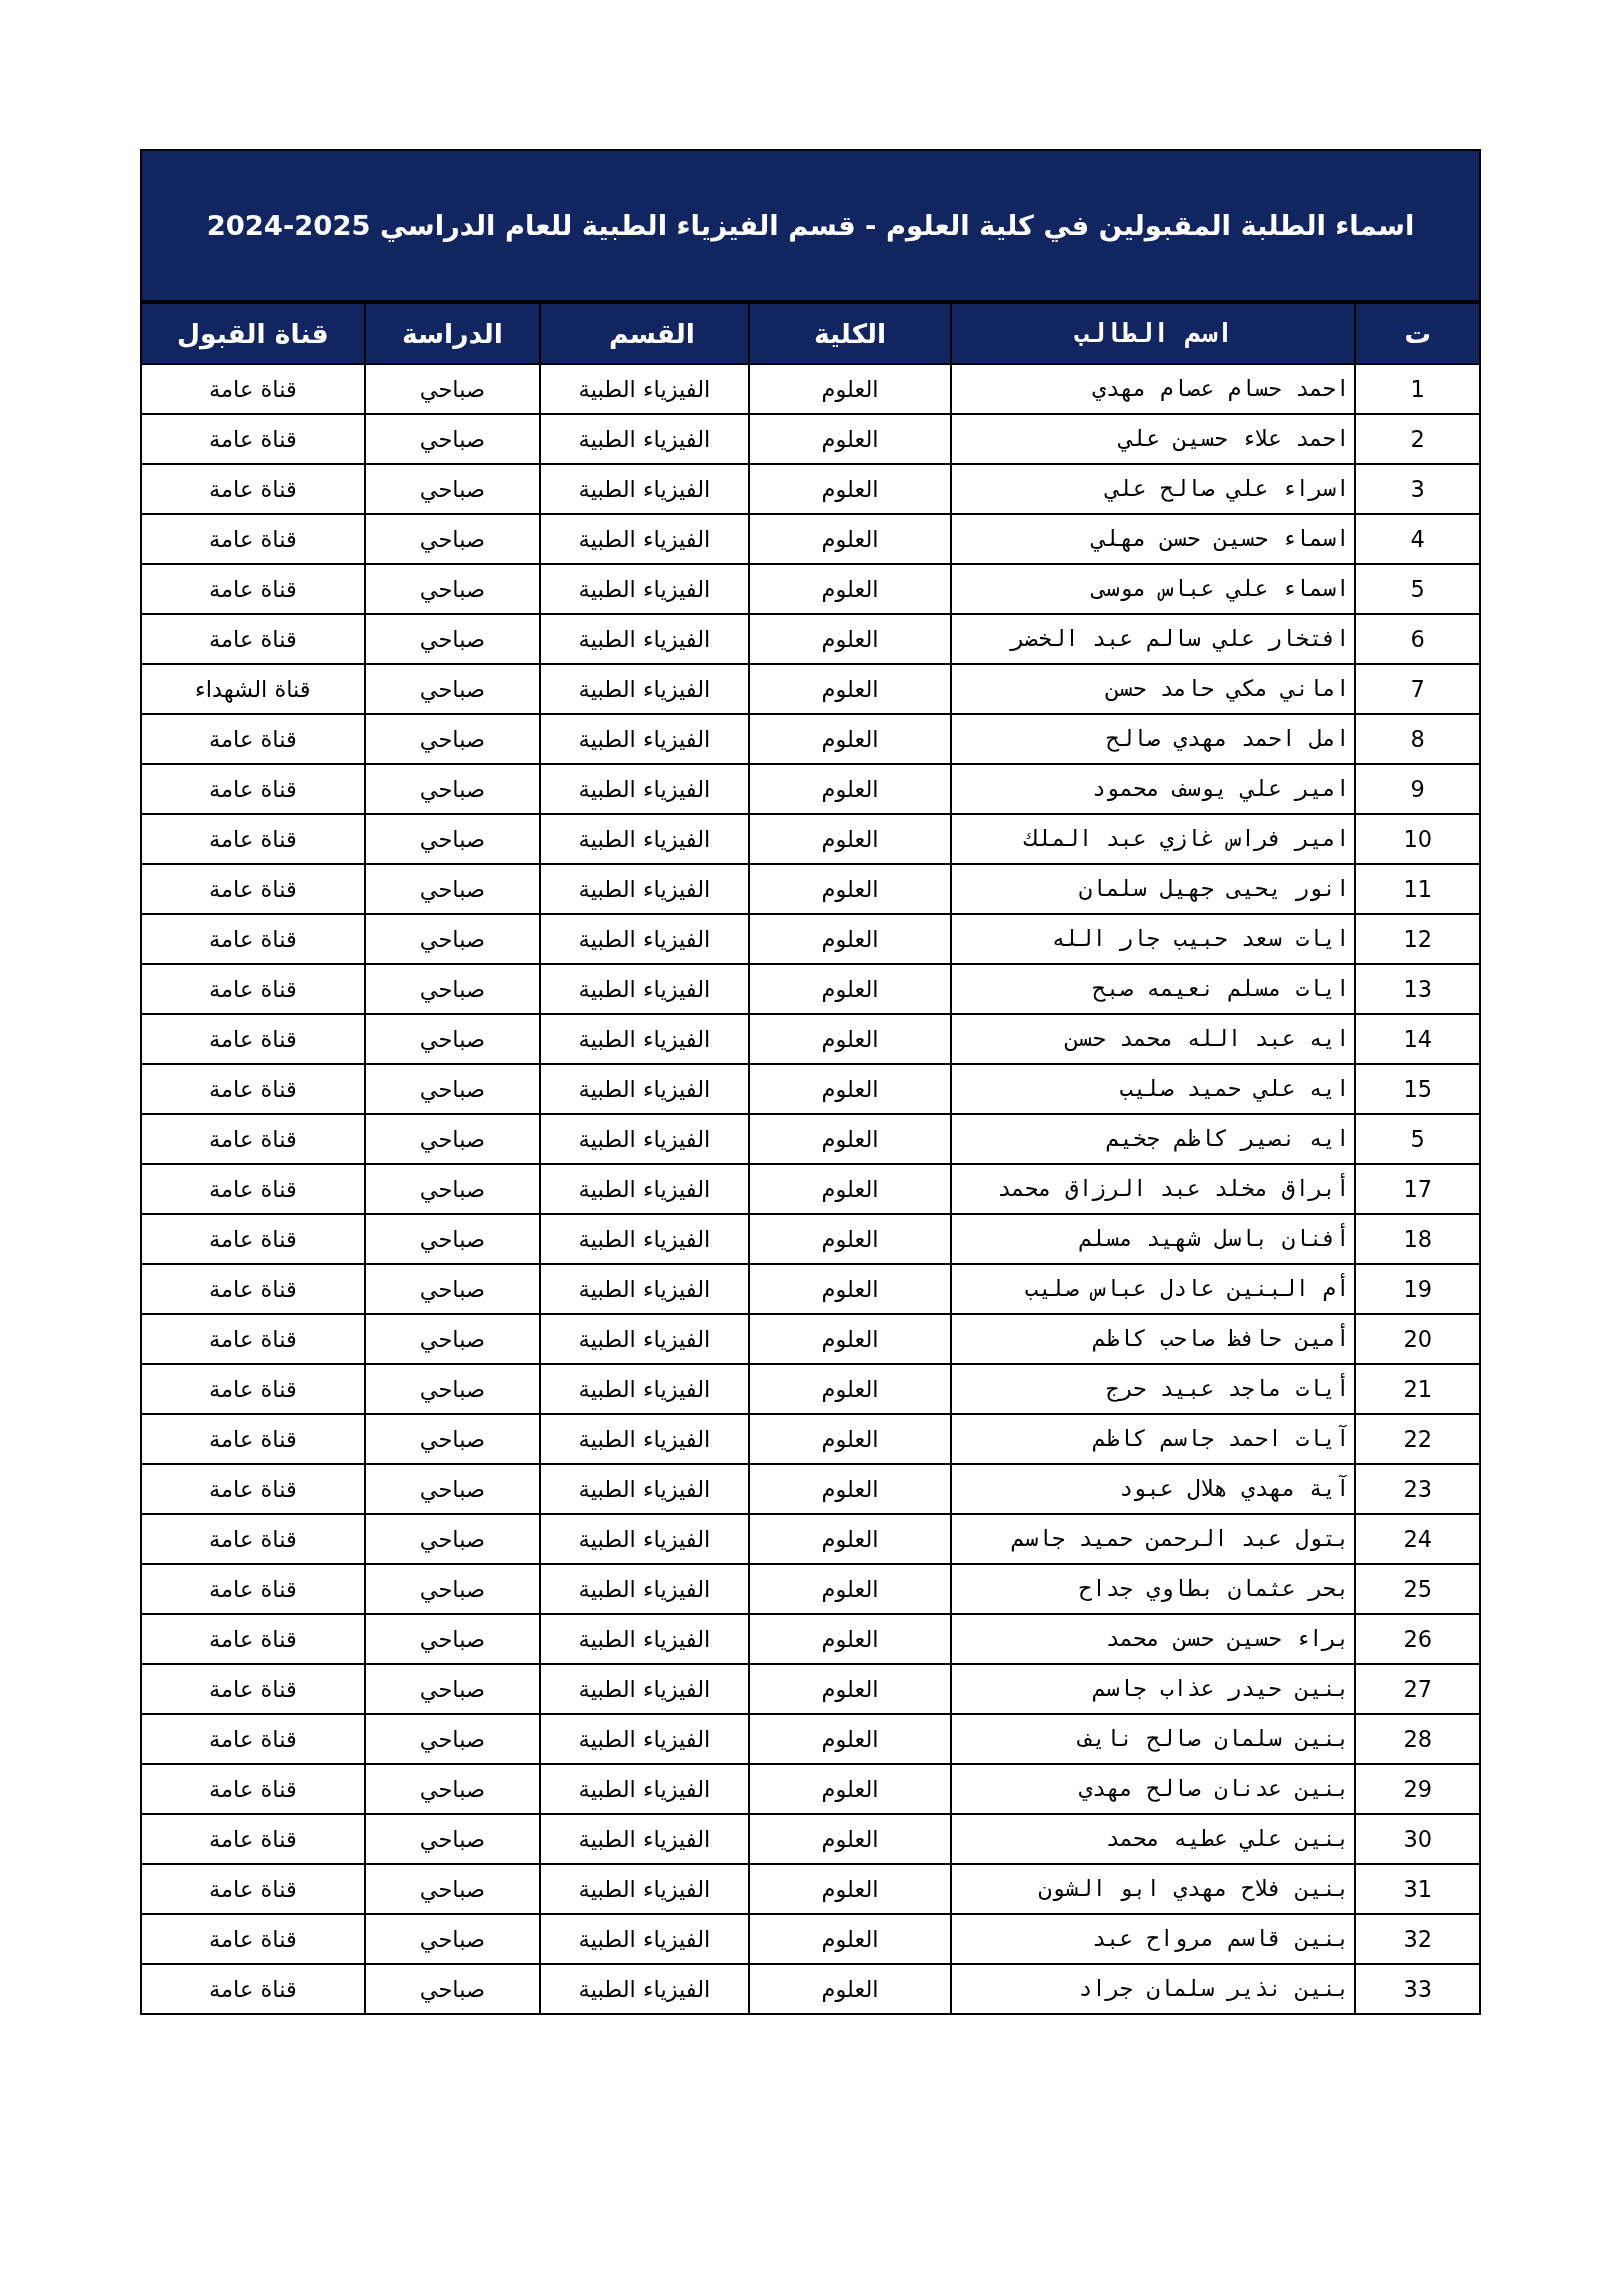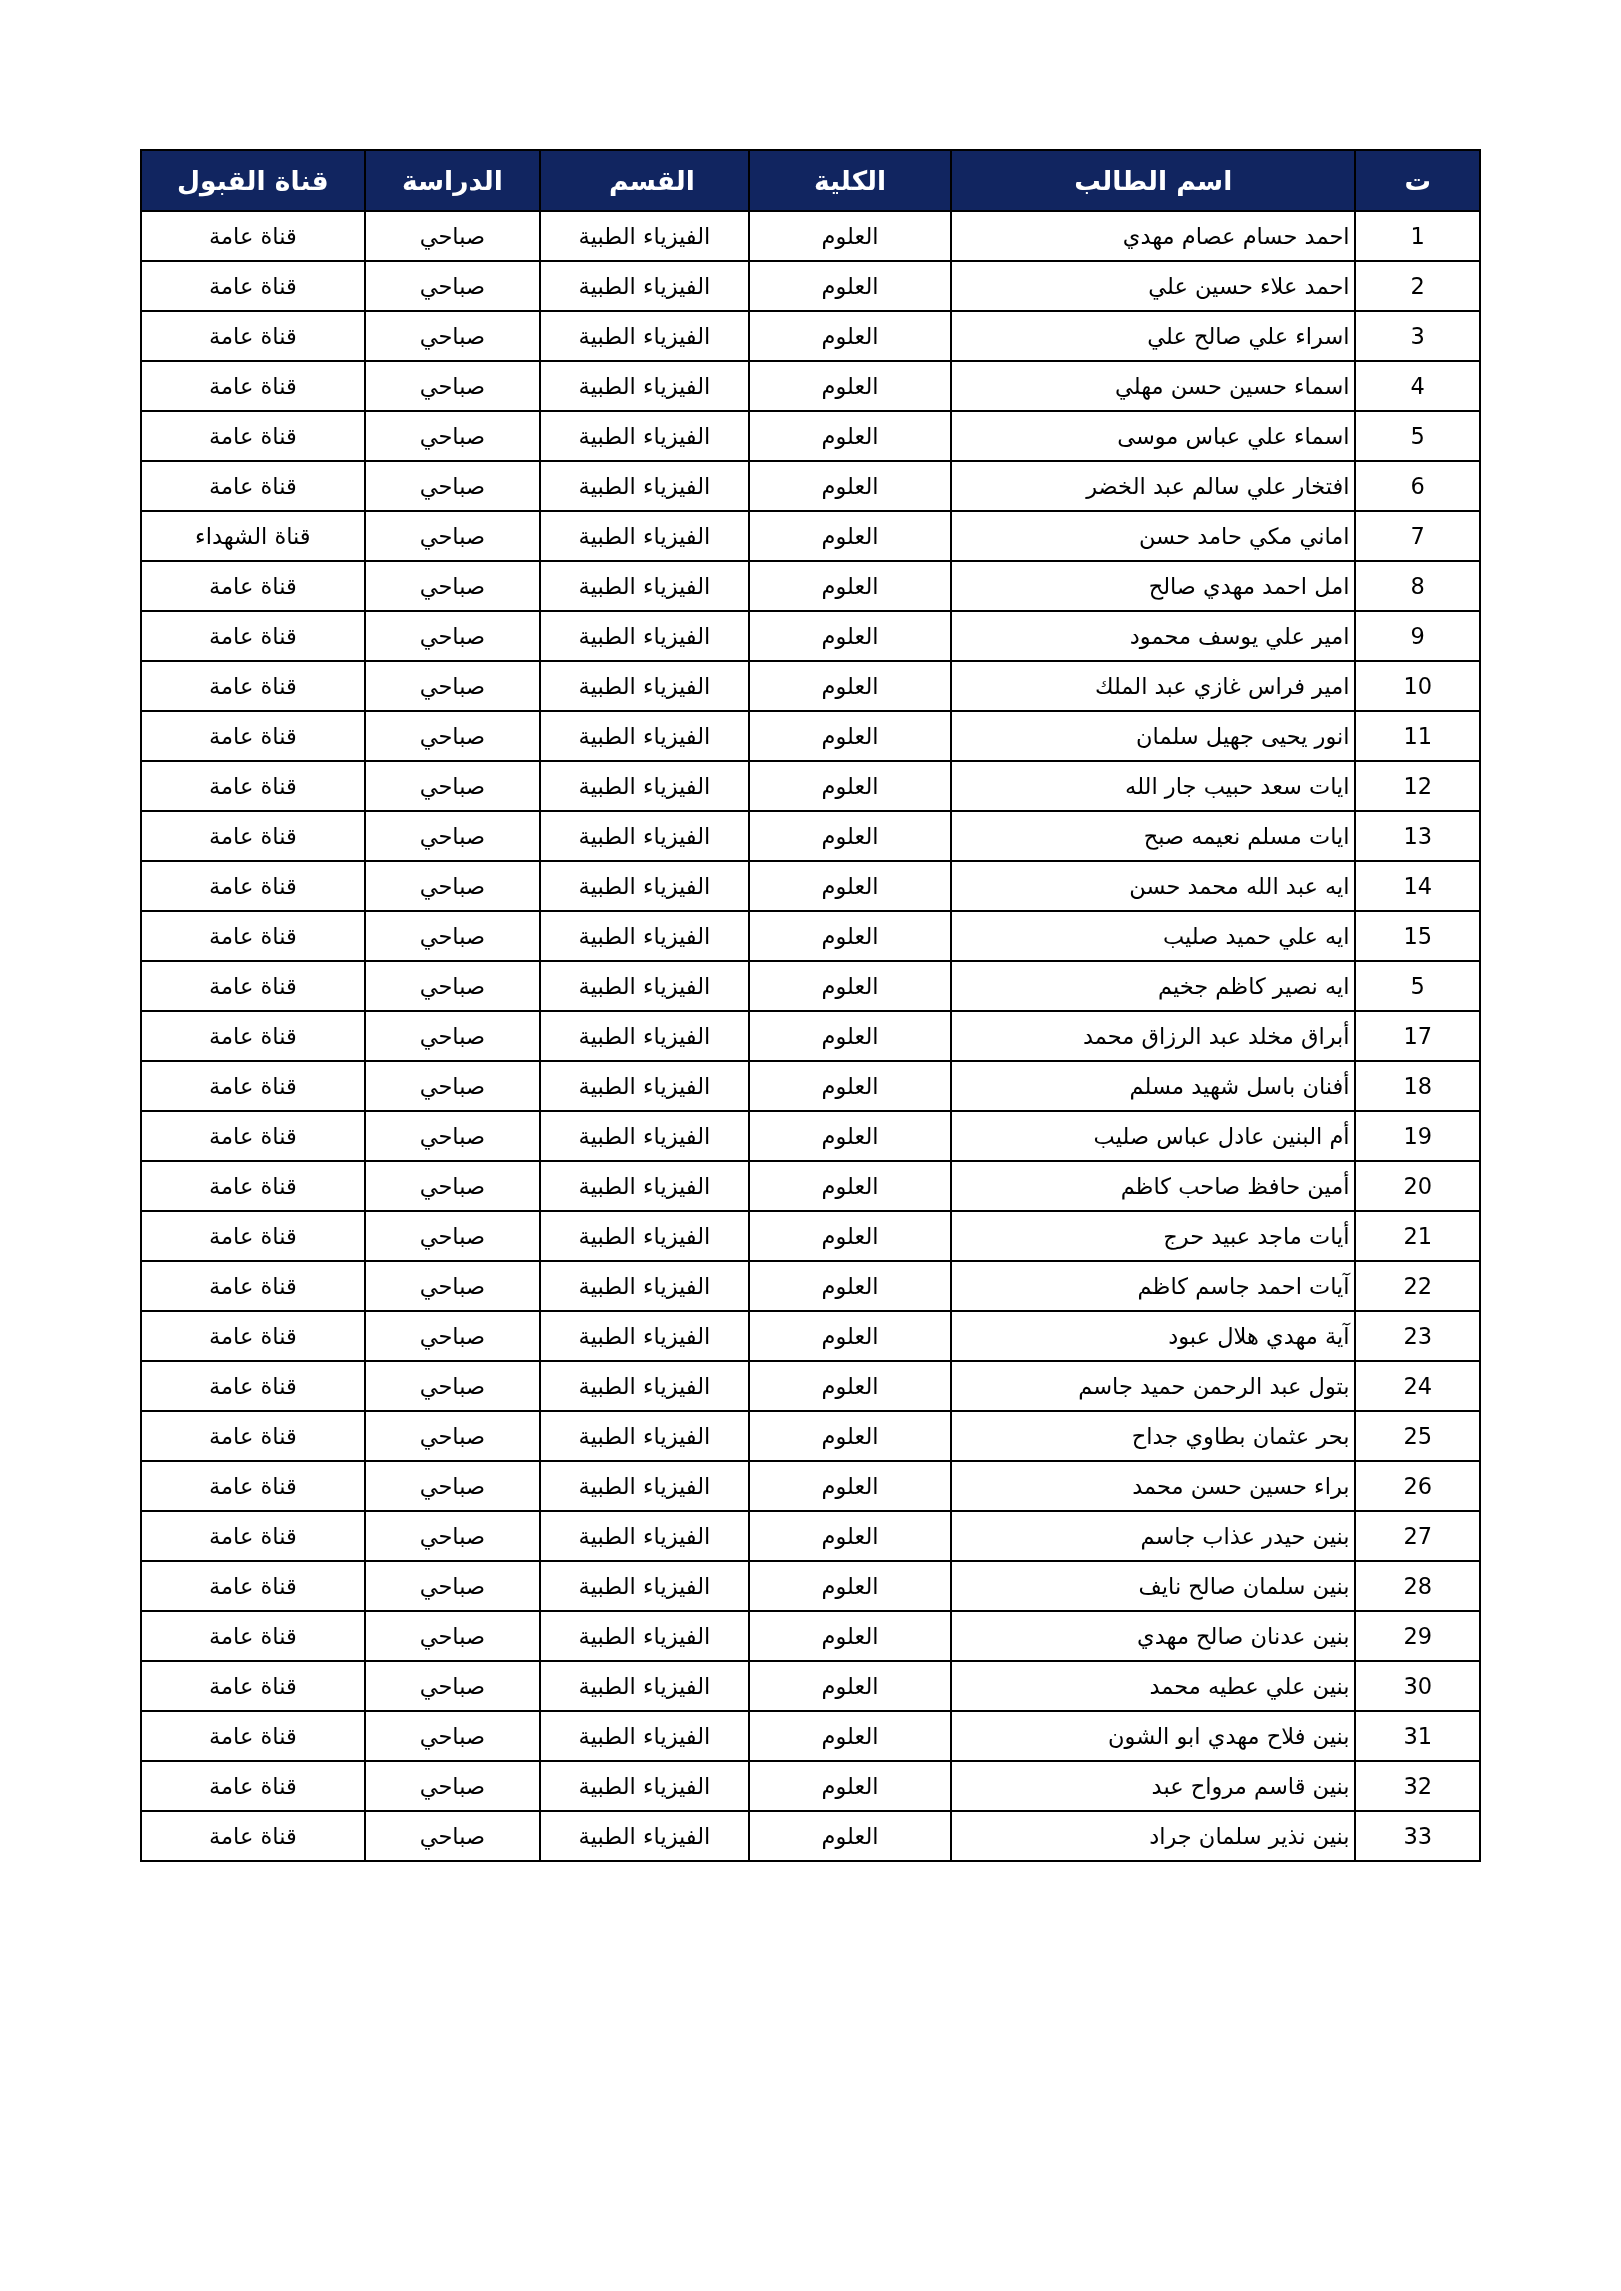--- a/index.html
+++ b/index.html
@@ -73,31 +73,32 @@
     text-align:center;
     vertical-align:middle;
     padding:0 3.9px;
   }
   table.students td.col-name{
     text-align:right;
     padding-right:4.9px;
   }
   
   .col-no{width:9.3%;}
-  .col-name{width:30.2%;}
+  .col-name{width:30.2%;font-family:Liberation Mono, monospace;}
   .col-college{width:15.1%;}
   .col-dept{width:15.6%;padding-left:16px;}
   .col-study{width:13.1%;}
   .col-channel{width:16.7%;}
 </style>
 </head>
 <body>
 
 <div class="sheet">
   <div class="table-block">
+    <div class="title-bar">اسماء الطلبة المقبولين في كلية العلوم - قسم الفيزياء الطبية للعام الدراسي 2025-2024</div>
     <table class="students">
       <thead>
         <tr>
             <th class="col-no">ت</th>
             <th class="col-name">اسم الطالب</th>
             <th class="col-college">الكلية</th>
             <th class="col-dept">القسم</th>
             <th class="col-study">الدراسة</th>
             <th class="col-channel">قناة القبول</th>
           </tr>

